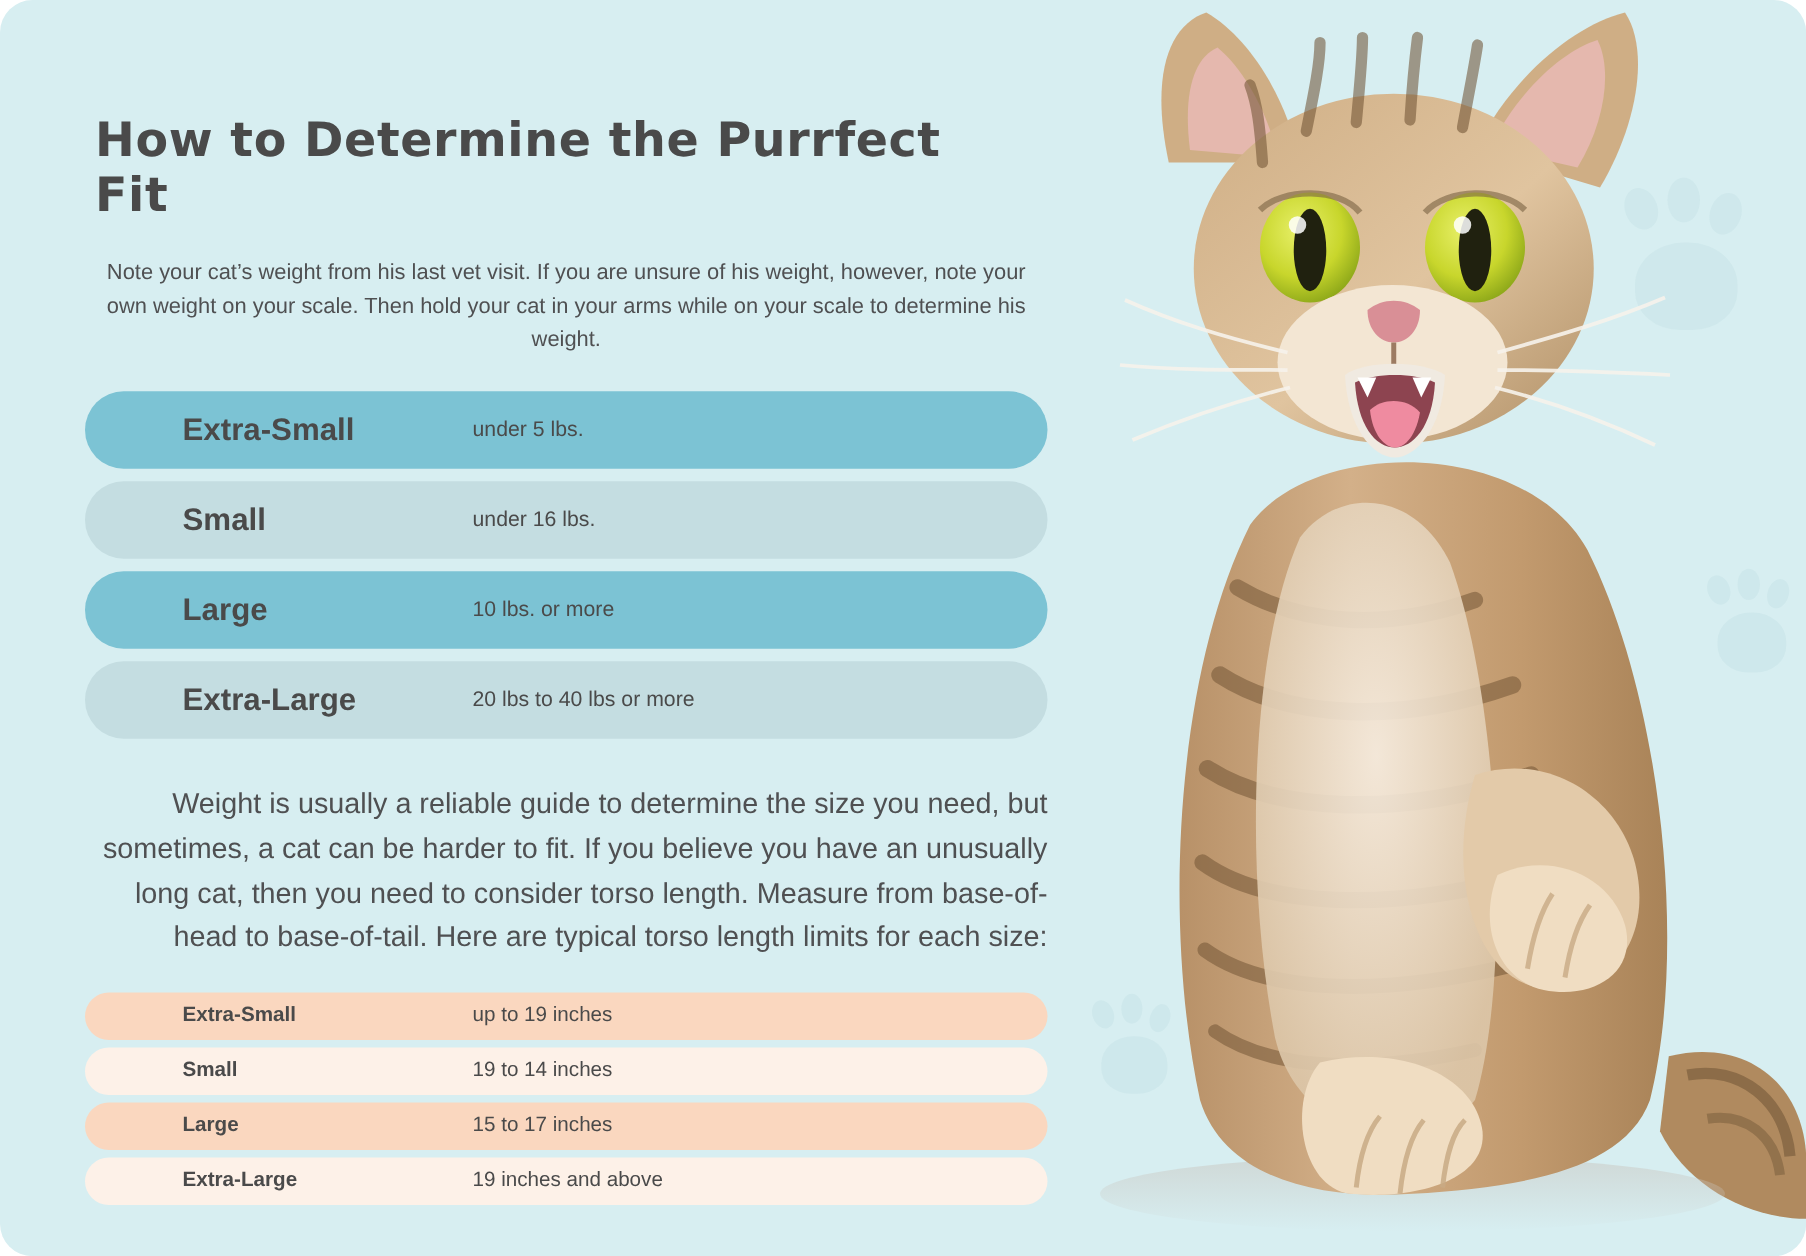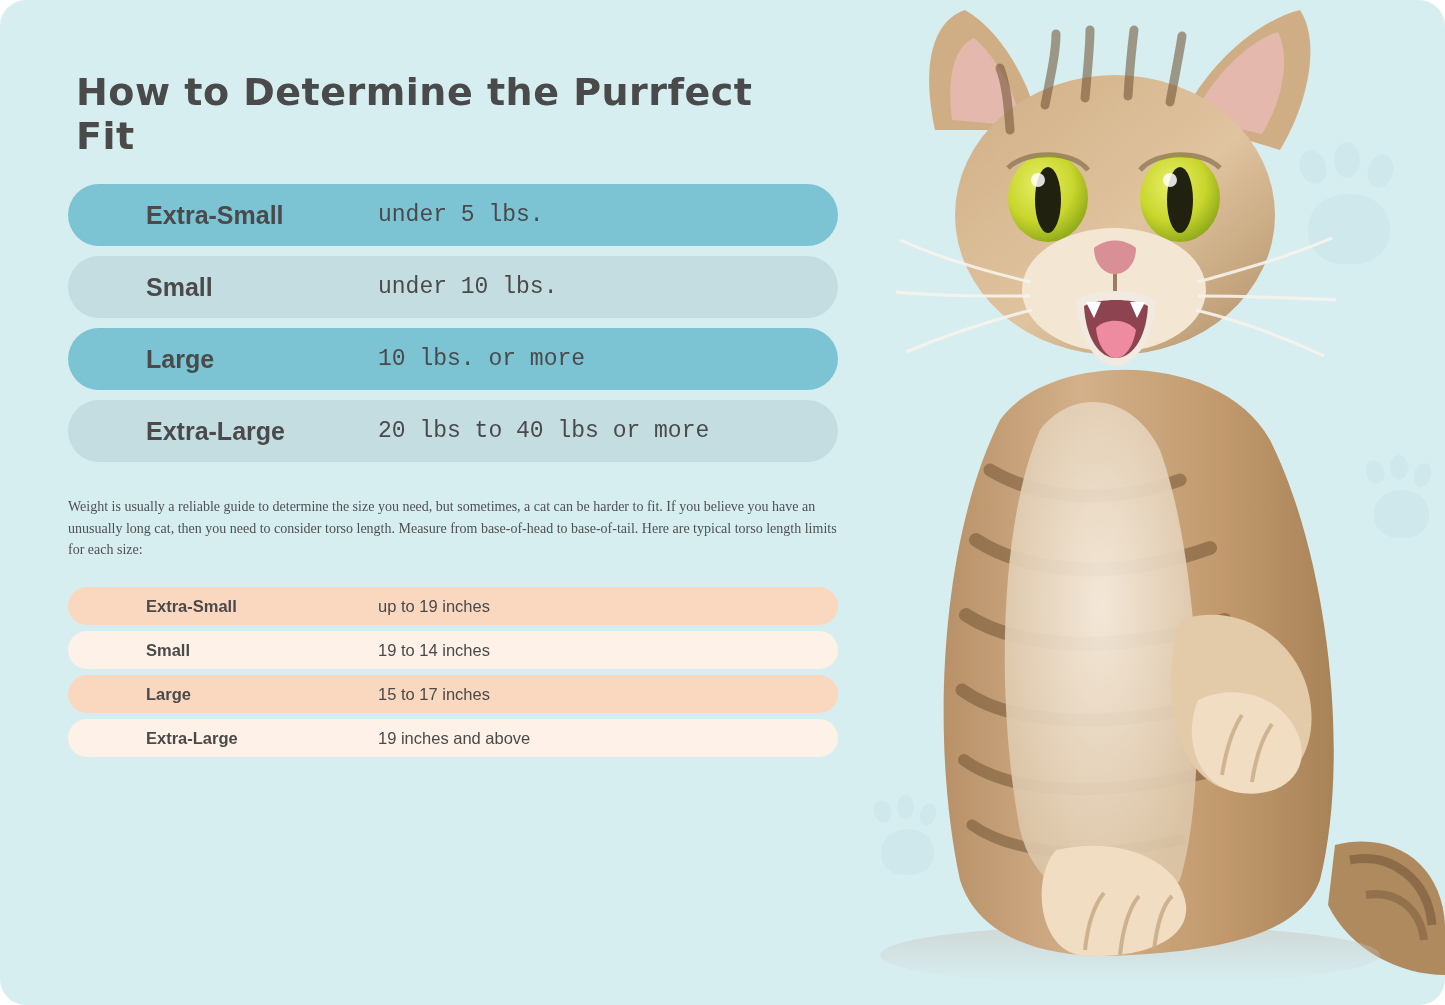--- a/index.html
+++ b/index.html
@@ -35,21 +35,21 @@
     background: #c8e4e8;
     border-radius: 50%;
   }
 
   .content {
     position: absolute;
     left: 0;
     top: 0;
     width: 880px;
     height: 803px;
-    padding: 52px 60px 0 68px;
+    padding: 72px 60px 0 68px;
     box-sizing: border-box;
   }
 
   .title {
     font-family: "DejaVu Sans", sans-serif;
     font-size: 38px;
     font-weight: bold;
     color: #4a4a4a;
     letter-spacing: 0.5px;
     margin: 18px 0 26px 8px;
@@ -80,33 +80,31 @@
   .wrow.even { background: #c4dde1; }
   .wrow .size {
     width: 310px;
     padding-left: 78px;
     box-sizing: border-box;
     font-size: 25px;
     font-weight: bold;
     color: #4a4a4a;
   }
   .wrow .val {
+    font-size: 17px;
+    color: #4a4a4a;
+  }
+
+  .mid-text {
     font-size: 23px;
-    color: #4a4a4a;
-    font-family: Liberation Mono, monospace;
-  }
-
-  .mid-text {
-    font-size: 14px;
     line-height: 1.55;
     color: #4f5052;
-    text-align: left;
+    text-align: right;
     width: 770px;
     margin: 34px auto 26px auto;
-    font-family: Liberation Serif, serif;
   }
 
   .torso-table {
     width: 770px;
     margin: 0 auto;
   }
   .trow {
     display: flex;
     align-items: center;
     height: 38px;
@@ -283,29 +281,30 @@
           <path d="M316 310 C 364 322 406 338 444 356"></path>
         </g>
       </g>
     </svg>
   </div>
 
   <div class="content">
 
     <div class="title">How to Determine the Purrfect Fit</div>
 
+    <div class="intro">Note your cat’s weight from his last vet visit. If you are unsure of his weight, however, note your own weight on your scale. Then hold your cat in your arms while on your scale to determine his weight.</div>
 
     <div class="weight-table">
       <div class="wrow odd">
         <div class="size">Extra-Small</div>
         <div class="val">under 5 lbs.</div>
       </div>
       <div class="wrow even">
         <div class="size">Small</div>
-        <div class="val">under 10 lbs.</div>
+        <div class="val">under 16 lbs.</div>
       </div>
       <div class="wrow odd">
         <div class="size">Large</div>
         <div class="val">10 lbs. or more</div>
       </div>
       <div class="wrow even">
         <div class="size">Extra-Large</div>
         <div class="val">20 lbs to 40 lbs or more</div>
       </div>
     </div>

